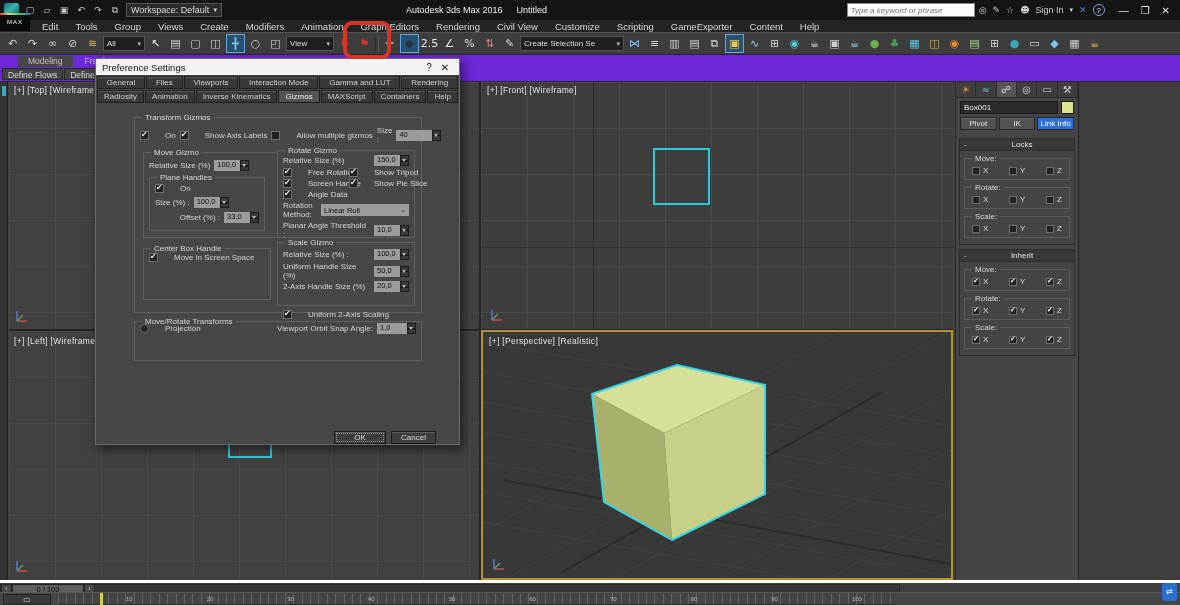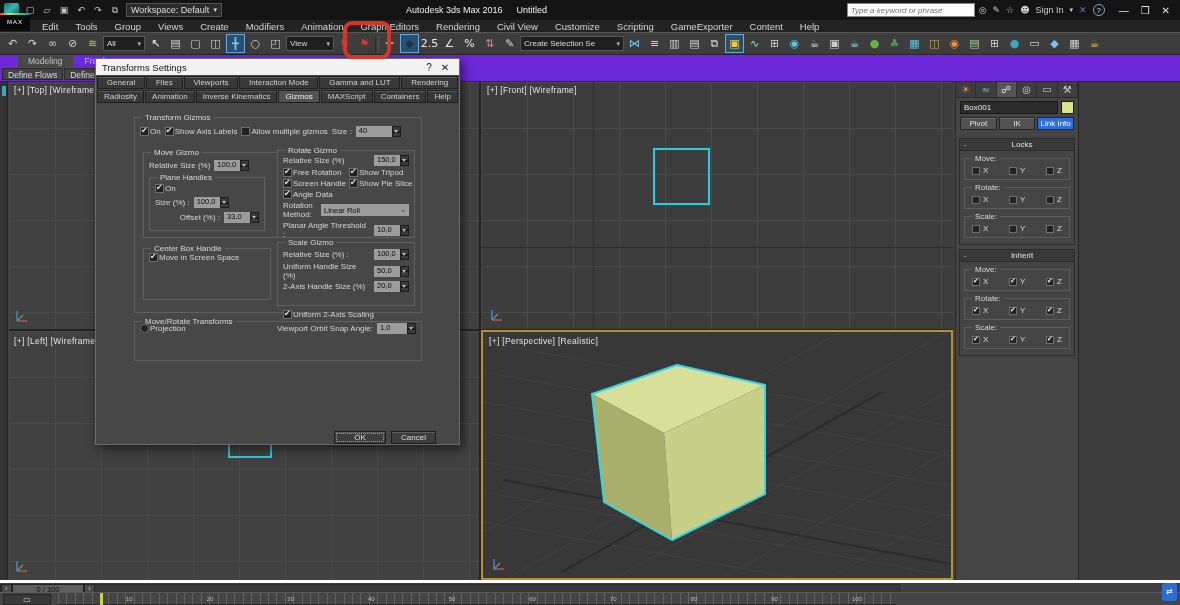--- a/index.html
+++ b/index.html
@@ -59,21 +59,21 @@
 .dlg-title{height:16px;background:#f2f2f2;color:#141414;display:flex;align-items:center;font-size:9.5px;padding:0 6px}
 .dlg-title .sp{flex:1}
 .dlg-x{width:16px;text-align:center;color:#222;font-size:10px}
 .dlg-help{width:16px;text-align:center;color:#222;font-size:10px}
 .tabrow{display:flex;gap:1px;padding:1px 1px 0 1px}
 .dtab{flex:1 1 auto;height:13px;line-height:12px;text-align:center;background:#383838;border:1px solid #1f1f1f;box-shadow:inset 0 1px 0 #5a5a5a;color:#cfcfcf;font-size:8px;white-space:nowrap;padding:0 4px}
 .dtab.active{background:#525252;color:#efefef}
 .dlg-body{position:relative;height:calc(387px - 16px - 28px)}
 .gbox{position:absolute;border:1px solid #606060}
 .glabel{position:absolute;top:-5px;left:7px;background:#474747;padding:0 3px;color:#d8d8d8;white-space:nowrap}
-.cbrow{display:inline-flex;align-items:flex-start;gap:1px;white-space:nowrap}
+.cbrow{display:inline-flex;align-items:flex-start;gap:16px;white-space:nowrap}
 .cb{width:9px;height:9px;background:#222;border:1px solid #6e6e6e;position:relative;flex:0 0 auto}
 .cb.checked::after{content:"✔";font-family:"DejaVu Sans",sans-serif;position:absolute;left:0px;top:-2px;font-size:8px;color:#e8e8e8}
 .radio{width:9px;height:9px;border:1px solid #6e6e6e;border-radius:50%;background:#222;position:relative;flex:0 0 auto}
 .radio.checked::after{content:"";position:absolute;left:2px;top:2px;width:3px;height:3px;border-radius:50%;background:#e8e8e8}
 .fld{display:inline-flex;height:11px;flex:0 0 auto}
 .fval{background:#9c9c9c;color:#0b0b0b;font-size:7.5px;line-height:10px;padding:0 3px;min-width:36px}
 .spin{width:9px;display:flex;flex-direction:column}
 .spin i{flex:1;background:#3a3a3a;border:1px solid #1c1c1c;position:relative}
 .spin i.up::after{content:"";position:absolute;left:1px;top:1px;border:2px solid transparent;border-bottom:3px solid #b8b8b8}
 .spin i.dn::after{content:"";position:absolute;left:1px;bottom:1px;border:2px solid transparent;border-top:3px solid #b8b8b8}
@@ -336,21 +336,21 @@
   </svg>
   <svg class="tripod" style="left:8px;bottom:6px" width="16" height="16">
     <line x1="3" y1="13" x2="13" y2="13" stroke="#c05050" stroke-width="1.5"></line>
     <line x1="3" y1="13" x2="9" y2="7" stroke="#5aa05a" stroke-width="1.5"></line>
     <line x1="3" y1="13" x2="3" y2="3" stroke="#5a7ad0" stroke-width="1.5"></line>
   </svg>
 </div>
 
 <div class="dialog">
   <div class="dlg-title">
-    <span>Transforms Settings</span>
+    <span>Preference Settings</span>
     <span class="sp"></span>
     <span class="dlg-help">?</span>
     <span class="dlg-x">✕</span>
   </div>
   <div class="tabrow">
 
   <span class="dtab">General</span>
       <span class="dtab">Files</span>
       <span class="dtab">Viewports</span>
       <span class="dtab">Interaction Mode</span>

